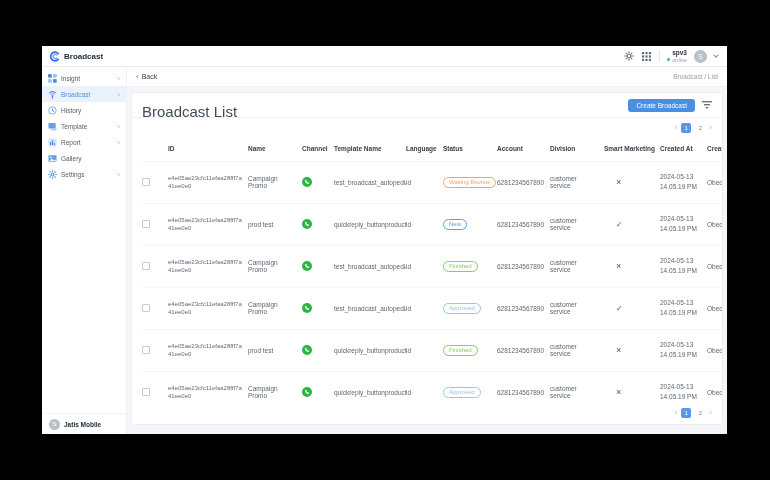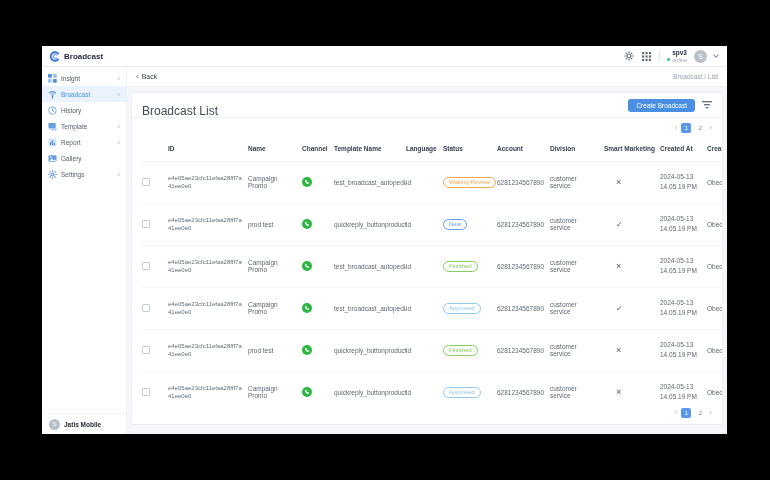--- a/index.html
+++ b/index.html
@@ -35,21 +35,21 @@
   .side-footer-name { font-size:6.5px; font-weight:bold; color:#1d2733; }
 
   .main { flex:1; background:#f4f6f9; display:flex; flex-direction:column; min-width:0; }
   .page-strip { height:20px; flex:0 0 auto; background:#fff; border-bottom:1px solid #edeff2; display:flex; align-items:center; justify-content:space-between; padding:0 9px; }
   .back-btn { font-size:7px; color:#39434e; display:flex; align-items:center; gap:3px; cursor:pointer; }
   .back-chev { font-size:8px; color:#6b7681; }
   .breadcrumb { font-size:6.5px; color:#97a1ac; }
 
   .card { margin:5px 4px 9px 4px; background:#fff; border:1px solid #eceef1; border-radius:2px; flex:1; display:flex; flex-direction:column; min-height:0; overflow:hidden; }
   .card-head { height:25px; flex:0 0 auto; display:flex; align-items:center; justify-content:space-between; padding:0 10px; border-bottom:1px solid #f0f2f5; }
-  .card-title { font-size:12px; color:#414c58;margin-top:12px; }
+  .card-title { font-size:15px; color:#414c58;margin-top:12px; }
   .card-actions { display:flex; align-items:center; gap:7px; }
   .create-btn { background:#4a8fe2; color:#fff; font-size:6.5px; padding:3px 8px; border:none; border-radius:3px; cursor:pointer; font-family:inherit; }
   .funnel { cursor:pointer; display:flex; align-items:center; }
 
   .pag-row { display:flex; justify-content:flex-end; align-items:center; gap:4px; padding:5px 10px 3px; flex:0 0 auto; }
   .pag-row.bottom { padding:4px 10px 6px; }
   .pg-arrow { font-size:8px; color:#b2bac2; cursor:pointer; line-height:1; }
   .pg-num { min-width:10px; height:10px; font-size:6px; color:#7d8792; display:flex; align-items:center; justify-content:center; border-radius:2px; cursor:pointer; }
   .pg-num.active { background:#5a96ea; color:#fff; }
 

